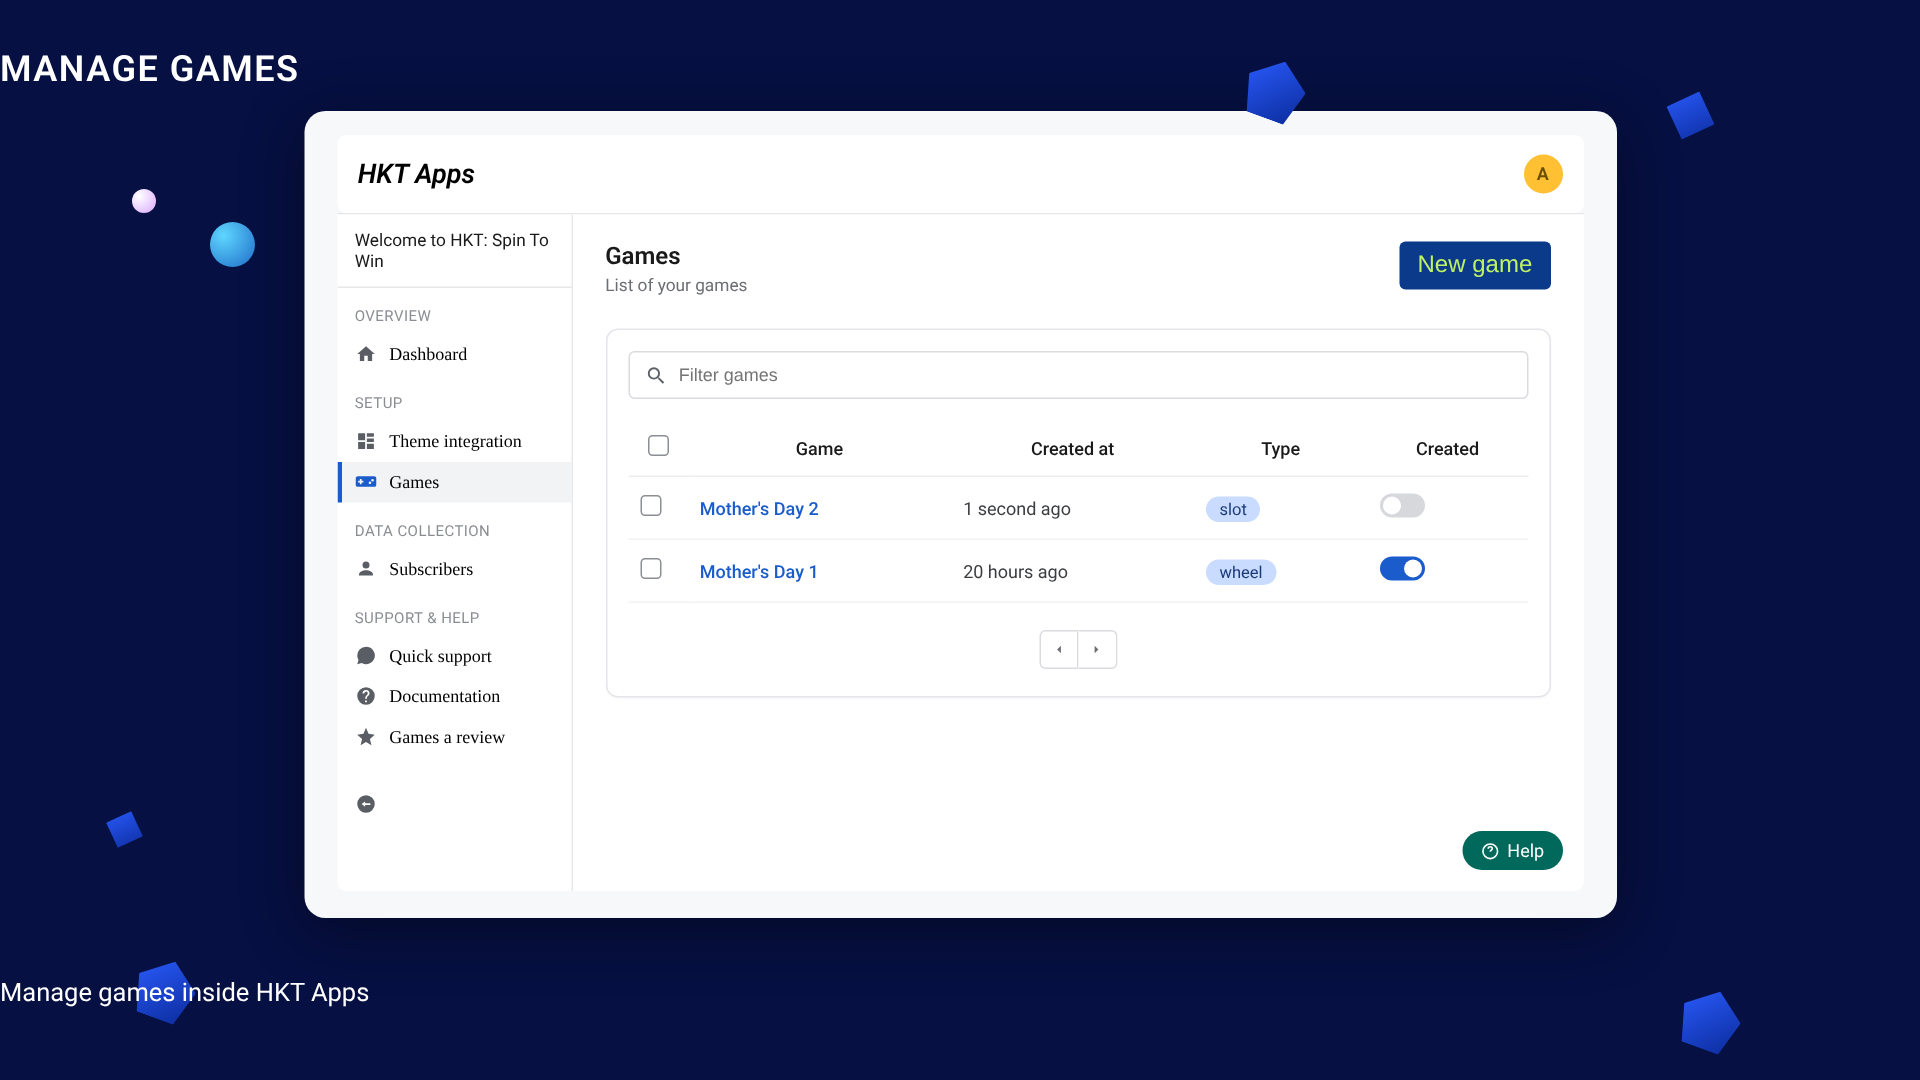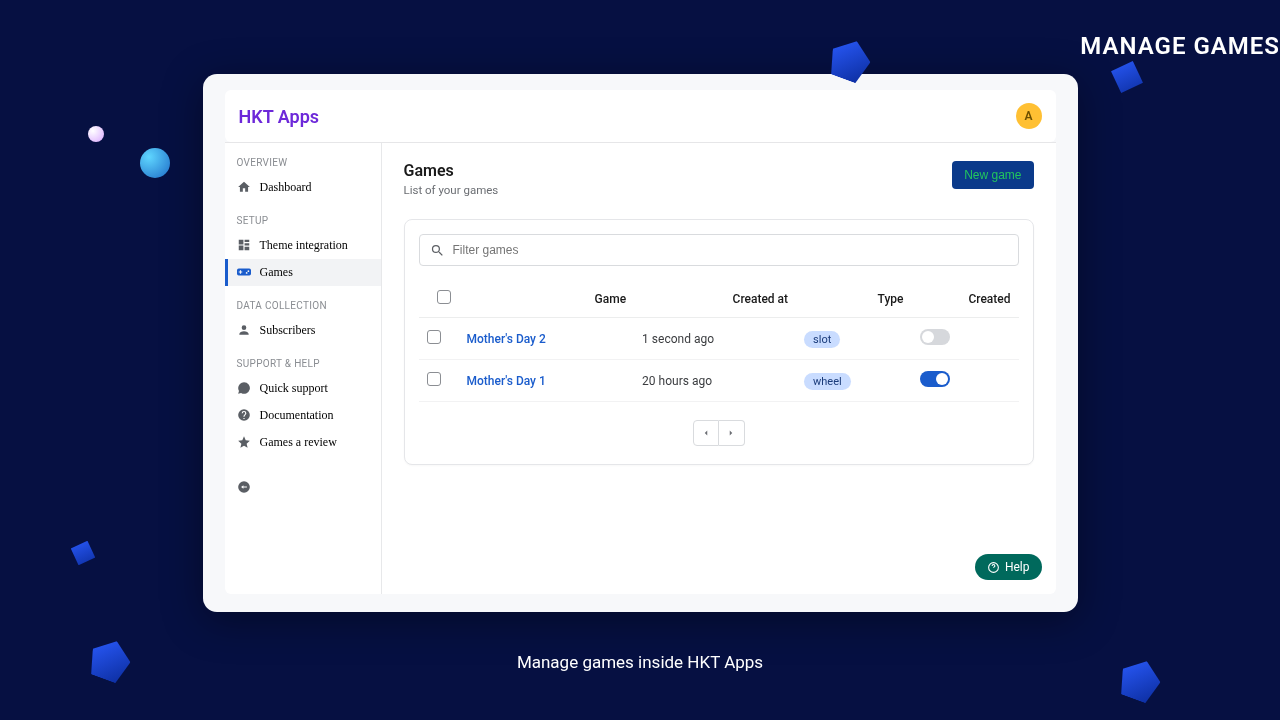--- a/index.html
+++ b/index.html
@@ -15,22 +15,22 @@
 .bg-deco { position: absolute; }
 .planet1 { width: 16px; height: 16px; border-radius: 50%; background: radial-gradient(circle at 30% 30%, #fff, #d9a9ff); top: 126px; left: 88px; }
 .planet2 { width: 30px; height: 30px; border-radius: 50%; background: radial-gradient(circle at 30% 30%, #5fd6ff, #1e6dc8); top: 148px; left: 140px; }
 .crystal { background: linear-gradient(135deg, #2b5cff, #0b2c9c); transform: rotate(20deg); }
 .c1 { width: 40px; height: 40px; top: 640px; left: 90px; clip-path: polygon(50% 0%, 100% 38%, 82% 100%, 18% 100%, 0% 38%); }
 .c2 { width: 26px; height: 26px; top: 540px; left: 70px; clip-path: polygon(50% 0%, 100% 50%, 50% 100%, 0% 50%); }
 .c3 { width: 34px; height: 34px; top: 60px; left: 1110px; clip-path: polygon(50% 0%, 100% 50%, 50% 100%, 0% 50%); }
 .c4 { width: 40px; height: 40px; top: 40px; left: 830px; clip-path: polygon(50% 0%, 100% 38%, 82% 100%, 18% 100%, 0% 38%); }
 .c5 { width: 40px; height: 40px; top: 660px; left: 1120px; clip-path: polygon(50% 0%, 100% 38%, 82% 100%, 18% 100%, 0% 38%); }
 
-.page-title { color: #fff; text-align: right; font-size: 24px; font-weight: 600; letter-spacing: 1px; padding-top: 32px; }
-.page-subtitle { color: #fff; text-align: center; font-size: 17px; position: absolute; bottom: 48px; left: 0; right: 0; }
+.page-title { color: #fff; text-align: left; font-size: 24px; font-weight: 600; letter-spacing: 1px; padding-top: 32px; }
+.page-subtitle { color: #fff; font-size: 17px; position: absolute; bottom: 48px; left: 0; right: 0; }
 
 .panel {
   background: #f7f8fa;
   border-radius: 14px;
   width: 875px;
   height: 538px;
   margin: 14px auto 0;
   display: flex;
   flex-direction: column;
   overflow: hidden;
@@ -39,21 +39,21 @@
 
 .topbar {
   background: #fff;
   height: 52px;
   margin: 16px 22px 0;
   border-radius: 6px;
   display: flex;
   align-items: center;
   padding: 0 14px;
 }
-.brand { color: #6d28d9; font-weight: 600; font-size: 18px; }
+.brand { color: #000000; font-weight: 600; font-size: 18px; font-style: italic; }
 .search-wrap { margin-left: 100px; flex: 0 0 378px; display: flex; align-items: center; background: #f1f1f2; border-radius: 4px; height: 32px; padding: 0 10px; }
 .search-wrap svg { width: 16px; height: 16px; fill: #5a5a5a; }
 .search-wrap input { border: none; background: transparent; outline: none; font-size: 13px; margin-left: 8px; flex: 1; }
 .avatar { margin-left: auto; width: 26px; height: 26px; border-radius: 50%; background: #ffc033; color: #6b4e00; display: flex; align-items: center; justify-content: center; font-size: 12px; font-weight: 600; }
 
 .body { display: flex; flex: 1; margin: 0 22px 18px; background: #fff; border-radius: 0 0 6px 6px; border-top: 1px solid #e6e6e8; overflow: hidden; }
 
 .sidebar { width: 157px; border-right: 1px solid #e7e8ea; display: flex; flex-direction: column; font-size: 12px; }
 .welcome { padding: 10px 12px; border-bottom: 1px solid #e7e8ea; font-size: 11.5px; color: #1a1a1a; }
 .sgroup { padding: 10px 0 0; }
@@ -62,29 +62,29 @@
 .navitem.active { background: #f2f3f5; font-weight: 500; }
 .navitem.active::before { content: ""; position: absolute; left: 0; top: 0; bottom: 0; width: 3px; background: #1a5ccc; }
 .navitem.active .nicon { fill: #1a5ccc; }
 .nicon { width: 14px; height: 14px; fill: #5a5e64; flex-shrink: 0; }
 .sidebar-spacer { height: 8px; }
 
 .main { flex: 1; padding: 18px 22px; position: relative; }
 .main-header { display: flex; align-items: flex-start; }
 .main-title { font-size: 16px; font-weight: 600; color: #1a1a1a; }
 .main-sub { font-size: 11.5px; color: #6b6e73; margin-top: 3px; }
-.new-btn { margin-left: auto; background: #0b3a8a; color: #22c55e; border: none; border-radius: 4px; font-size: 12px; padding: 7px 12px; cursor: pointer; }
+.new-btn { margin-left: auto; background: #0b3a8a; color: #bef264; border: none; border-radius: 4px; font-size: 16px; padding: 7px 12px; cursor: pointer; }
 
 .card { background: #fff; border: 1px solid #e5e6e9; border-radius: 8px; margin-top: 22px; padding: 14px 14px 18px; box-shadow: 0 1px 2px rgba(0,0,0,.03); }
 .filter-wrap { display: flex; align-items: center; border: 1px solid #d9dbde; border-radius: 4px; height: 32px; padding: 0 10px; }
 .filter-wrap svg { width: 15px; height: 15px; fill: #5c5f64; }
 .filter-wrap input { border: none; outline: none; font-size: 12px; margin-left: 8px; flex: 1; }
 
 .tbl { width: 100%; margin-top: 14px; font-size: 12px; border-collapse: collapse; }
-.tbl th { text-align: right; font-weight: 500; color: #1a1a1a; padding: 10px 8px; border-bottom: 1px solid #eceded; }
+.tbl th { text-align: center; font-weight: 500; color: #1a1a1a; padding: 10px 8px; border-bottom: 1px solid #eceded; }
 .tbl td { padding: 11px 8px; border-bottom: 1px solid #f2f2f3; color: #3b3d40; }
 .ckcell { width: 40px; }
 .ck { width: 14px; height: 14px; border: 1.5px solid #8b8e93; border-radius: 3px; display: inline-block; cursor: pointer; }
 .gamelink { color: #1a5ccc; font-weight: 500; cursor: pointer; }
 .typebadge { background: #c9dcff; color: #1a3b7a; border-radius: 10px; padding: 2px 9px; font-size: 11px; text-align: right; }
 .toggle { width: 30px; height: 16px; border-radius: 10px; position: relative; cursor: pointer; display: inline-block; }
 .toggle::after { content: ""; position: absolute; width: 12px; height: 12px; background: #fff; border-radius: 50%; top: 2px; }
 .toggle.off { background: #d6d8dc; }
 .toggle.off::after { left: 2px; }
 .toggle.on { background: #1a5ccc; }
@@ -114,20 +114,21 @@
 <div class="panel">
 
   <div class="topbar">
     <div class="brand">HKT Apps</div>
     <div class="avatar">A</div>
   </div>
 
   <div class="body">
 
     <div class="sidebar">
+      <div class="welcome">Welcome to HKT: Spin To Win</div>
 
       <div class="sgroup">
         <div class="sgroup-title">OVERVIEW</div>
         <div class="navitem">
           <svg class="nicon" viewBox="0 0 24 24">
               <path d="M10 20v-6h4v6h5v-8h3L12 3 2 12h3v8z"></path>
             </svg>
           <span>Dashboard</span>
         </div>
       </div>

